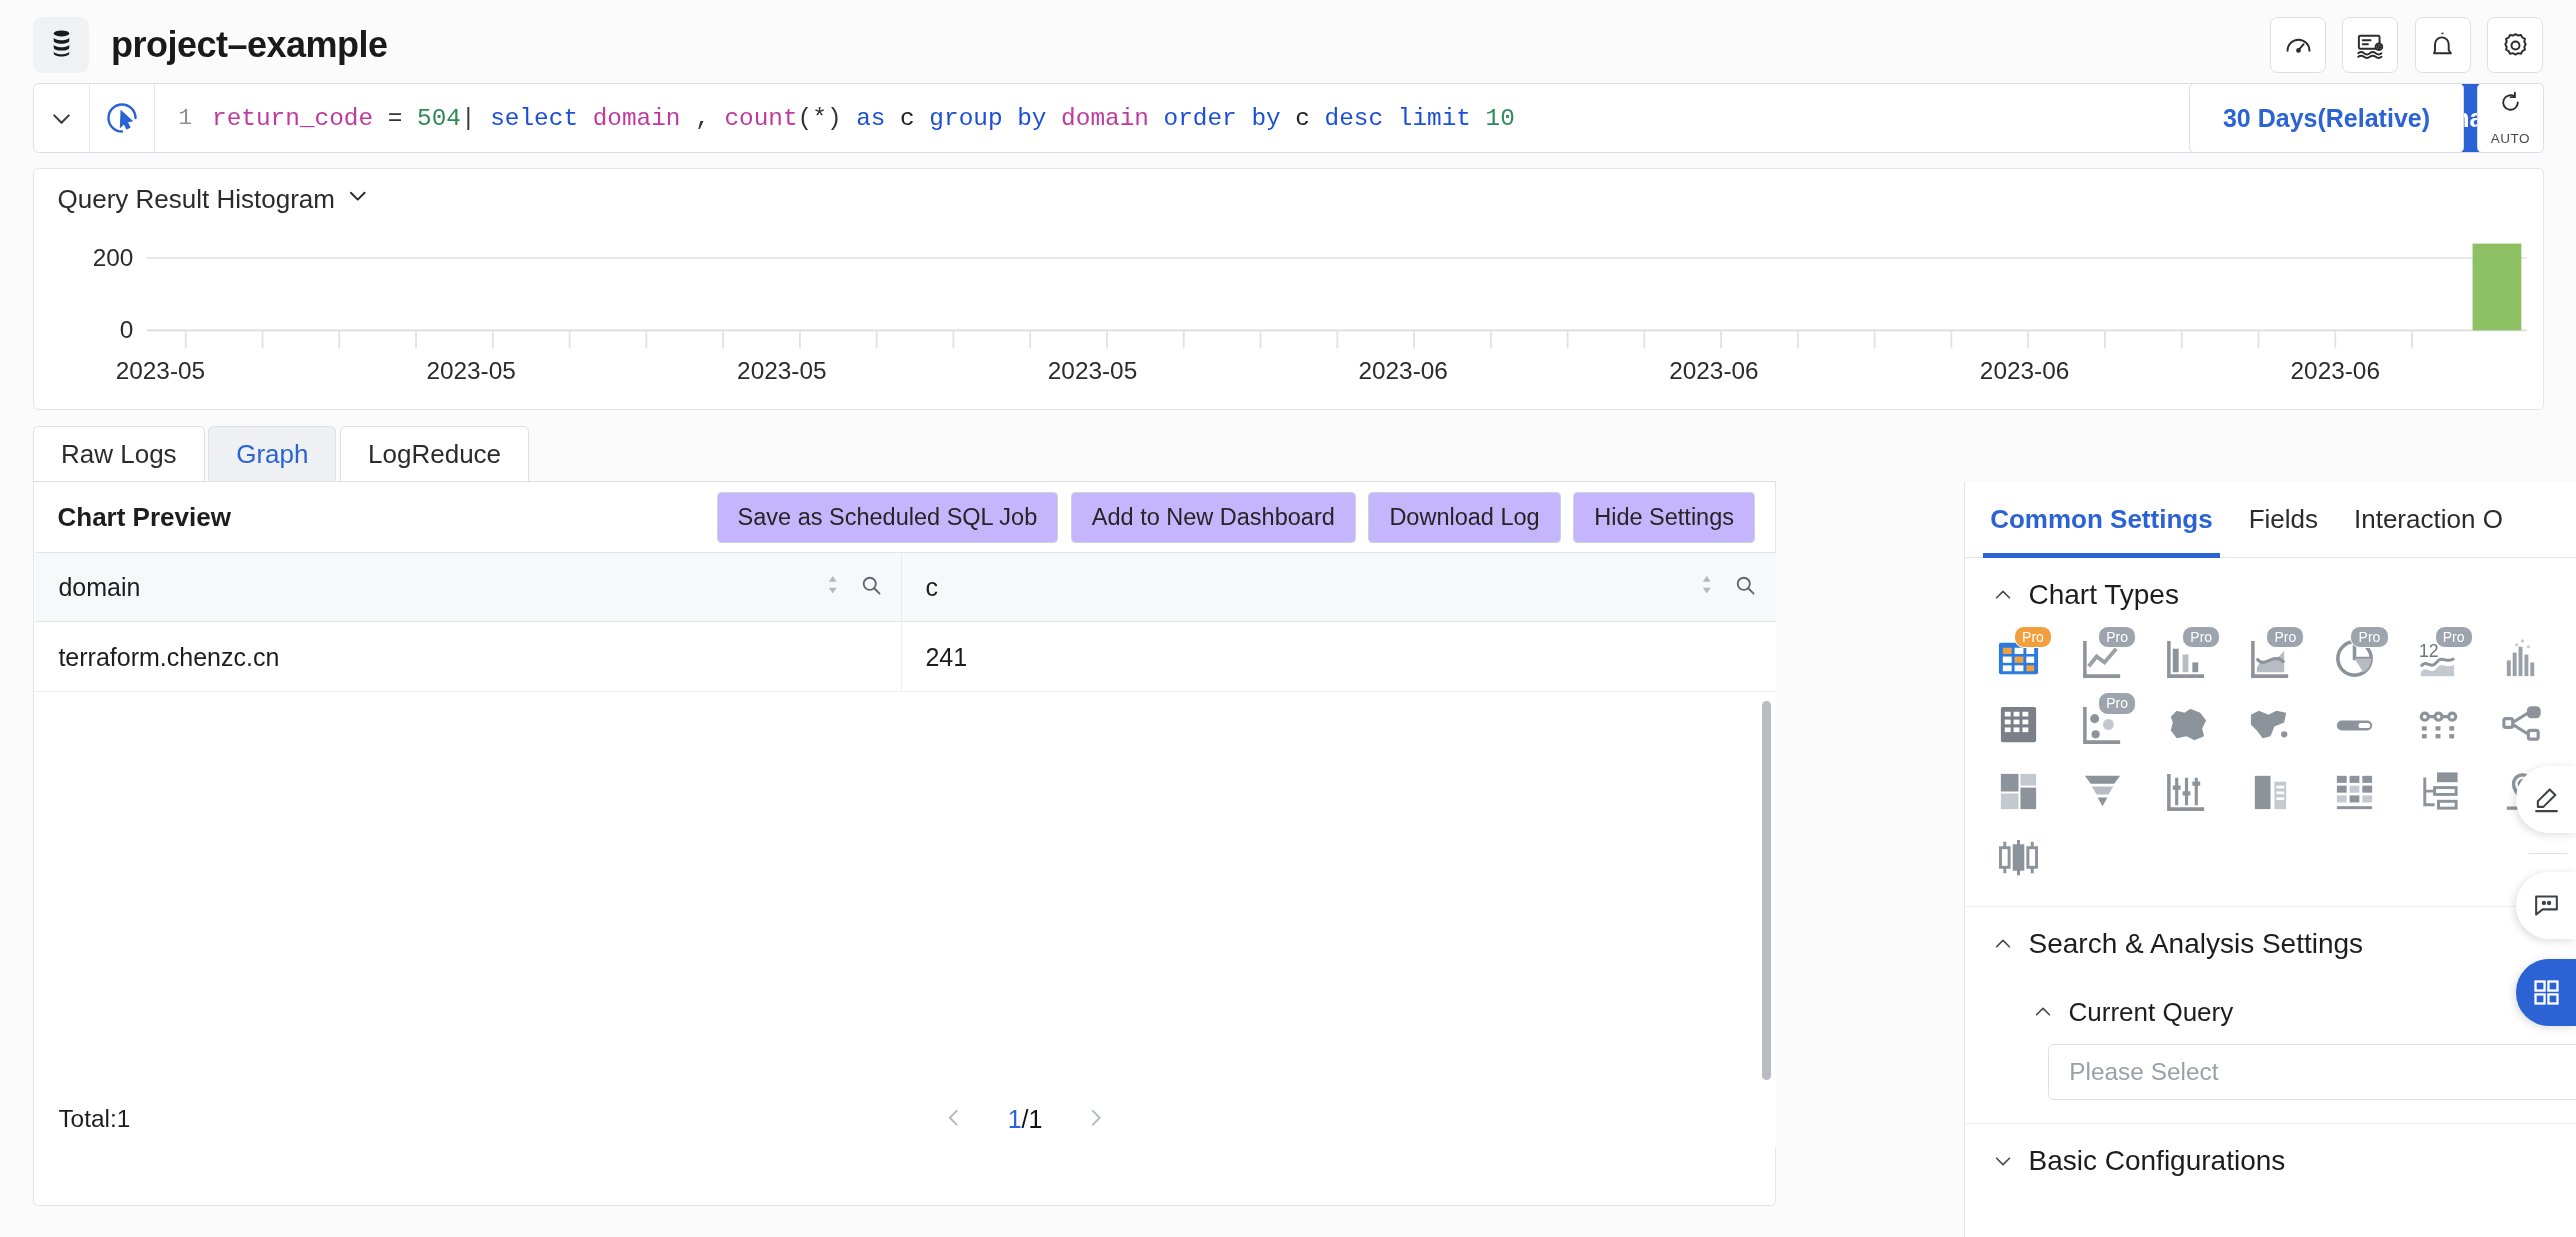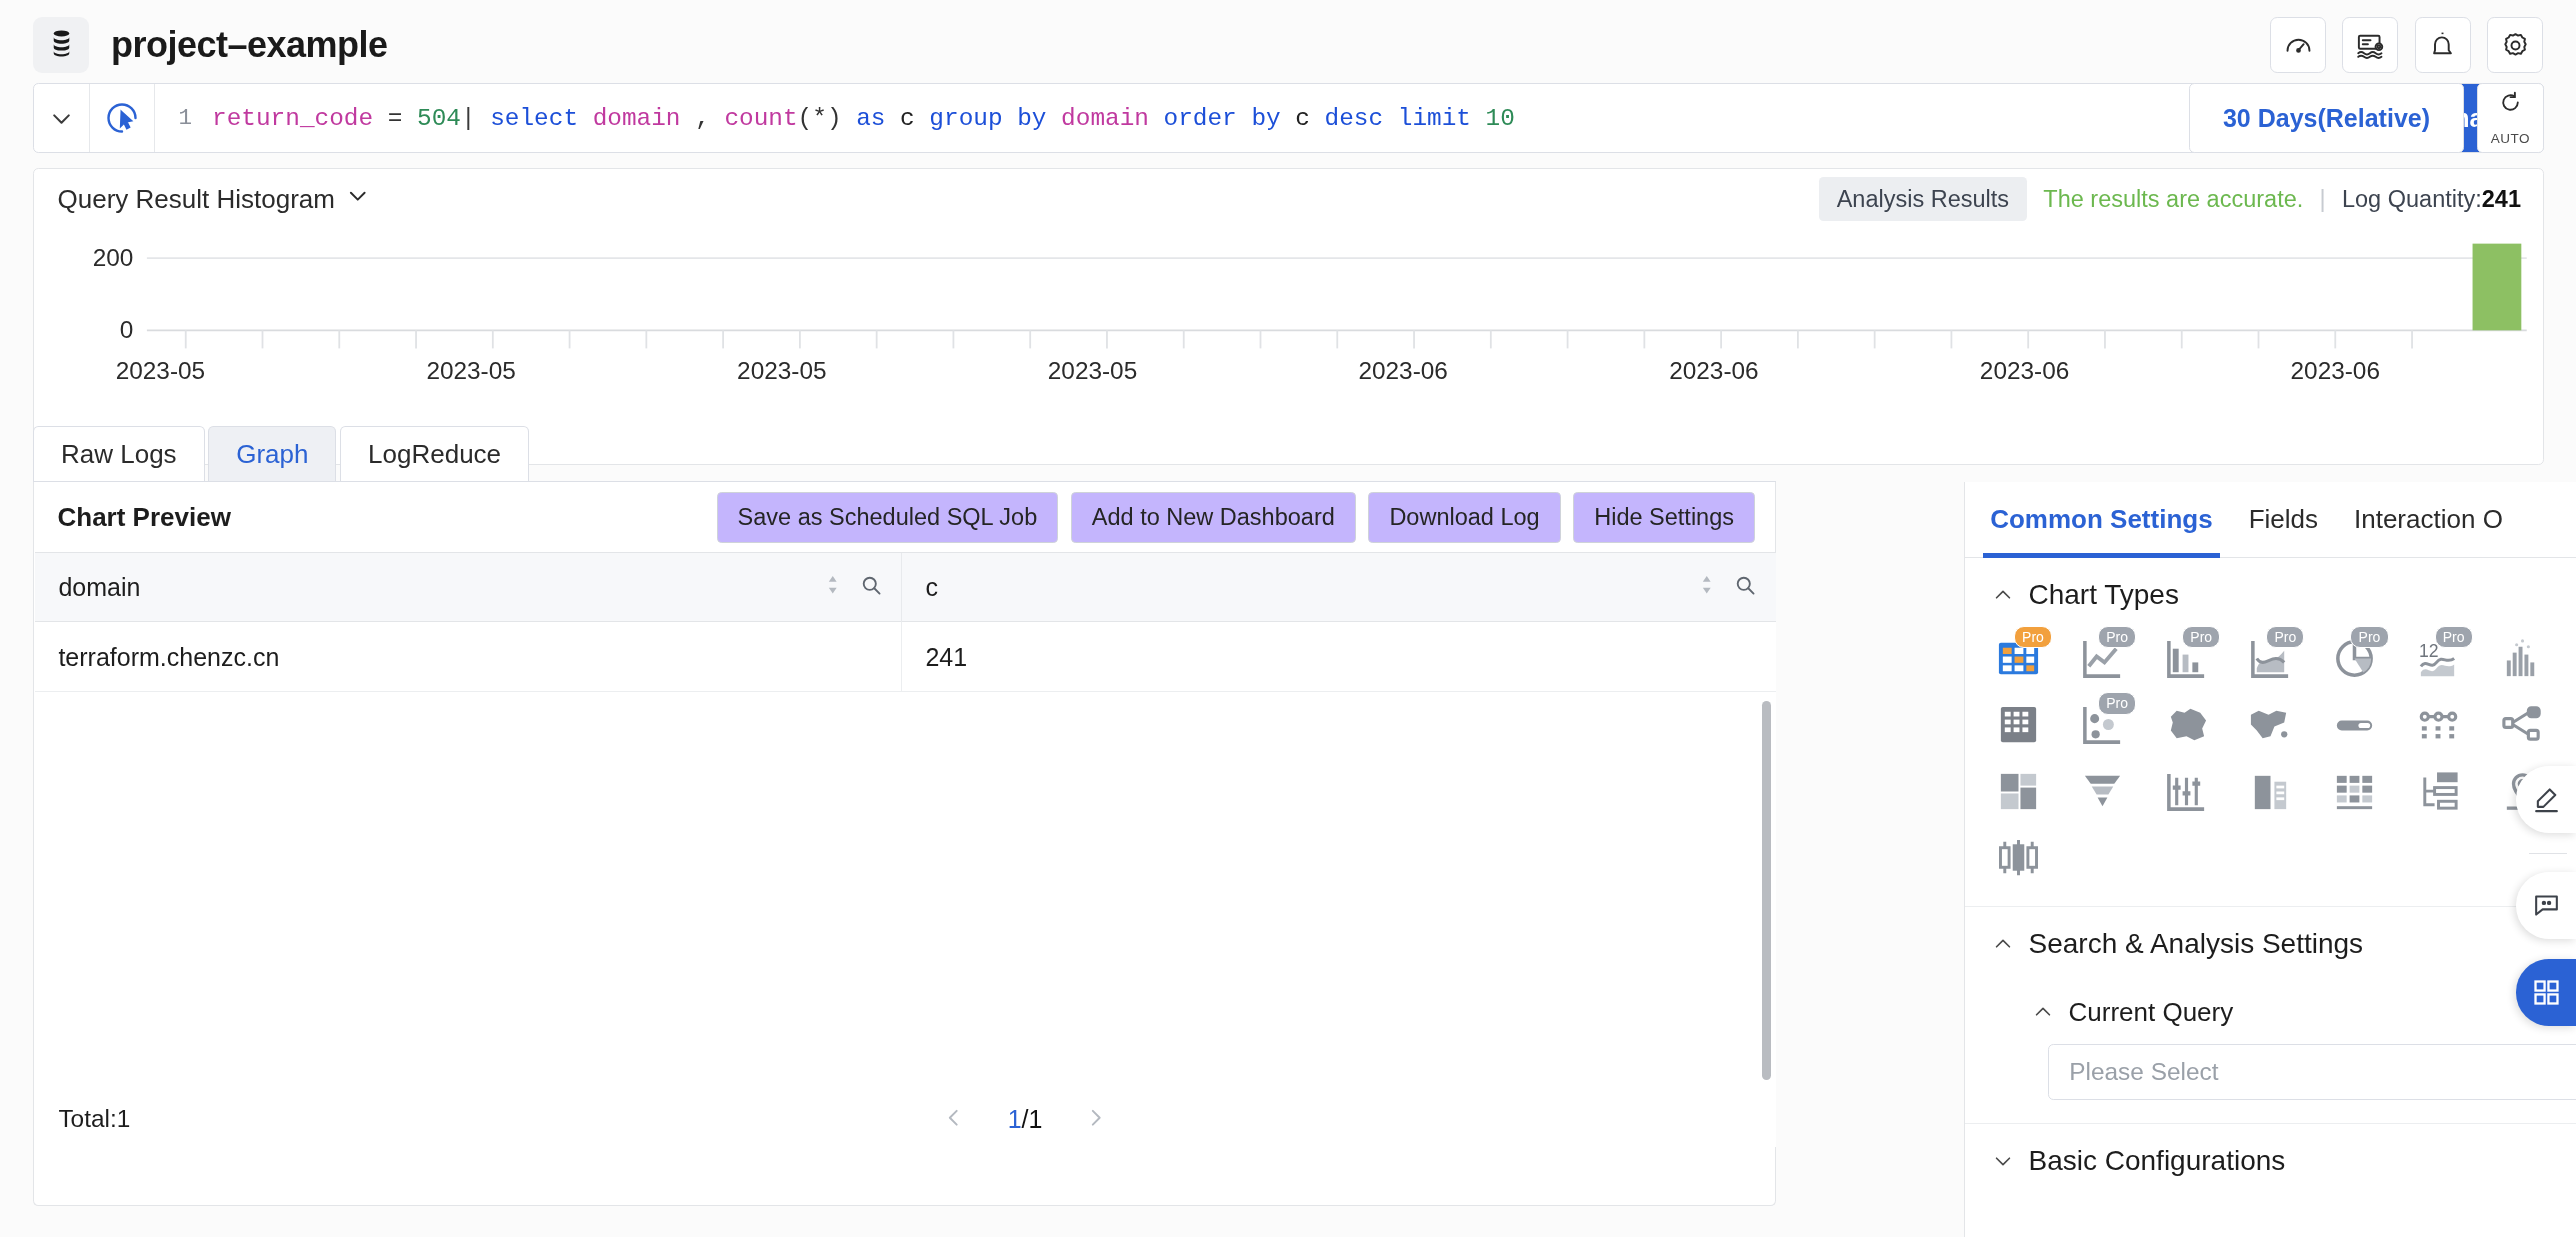--- a/index.html
+++ b/index.html
@@ -87,21 +87,21 @@
     position: absolute; left: 2477px; top: 83px; width: 67px; height: 70px;
     background: #fff; border: 0.9px solid #dcdfe6; border-radius: 5.4px;
     display: flex; flex-direction: column; align-items: center; justify-content: center;
     cursor: pointer; gap: 13px;
   }
   .refresh-btn svg { width: 25px; height: 25px; }
   .refresh-btn .auto { font-size: 13.5px; color: #4a4a4a; letter-spacing: 0.5px; }
 
   
   .histocard {
-    position: absolute; left: 33px; top: 168px; width: 2511px; height: 297px;
+    position: absolute; left: 33px; top: 168px; width: 2511px; height: 242px;
     background: #fff; border: 0.9px solid #e3e5e8; border-radius: 5.4px;
   }
   .histo-head {
     position: absolute; left: 0; top: 0; width: 100%; height: 60px;
     display: flex; align-items: center;
   }
   .histo-title {
     margin-left: 23.5px; font-size: 26px; color: #2b2b2b;
     display: flex; align-items: center; gap: 11px; cursor: pointer;
   }
@@ -363,26 +363,20 @@
 
   <div class="histocard">
     <div class="histo-head">
       <div class="histo-title">
         <span>Query Result Histogram</span>
         <span>
           <svg viewBox="0 0 24 24" fill="none" stroke="#2b2b2b" stroke-width="2" stroke-linecap="round" stroke-linejoin="round">
               <path d="M5 9l7 7 7-7"></path>
             </svg>
         </span>
-      </div>
-      <div class="histo-right">
-        <span class="badge-analysis">Analysis Results</span>
-        <span class="accurate">The results are accurate.</span>
-        <span class="divider-v">|</span>
-        <span class="logqty"><span>Log Quantity:</span><b>241</b></span>
       </div>
     </div>
 
     <div class="chart-area">
       <svg class="chart-svg" width="2509" height="181" viewBox="0 0 2778 200">
 
         <line x1="125" y1="32" x2="2760" y2="32" stroke="#e4e6e9" stroke-width="2"></line>
 
         <line x1="125" y1="112" x2="2760" y2="112" stroke="#d9dbde" stroke-width="2"></line>
 

